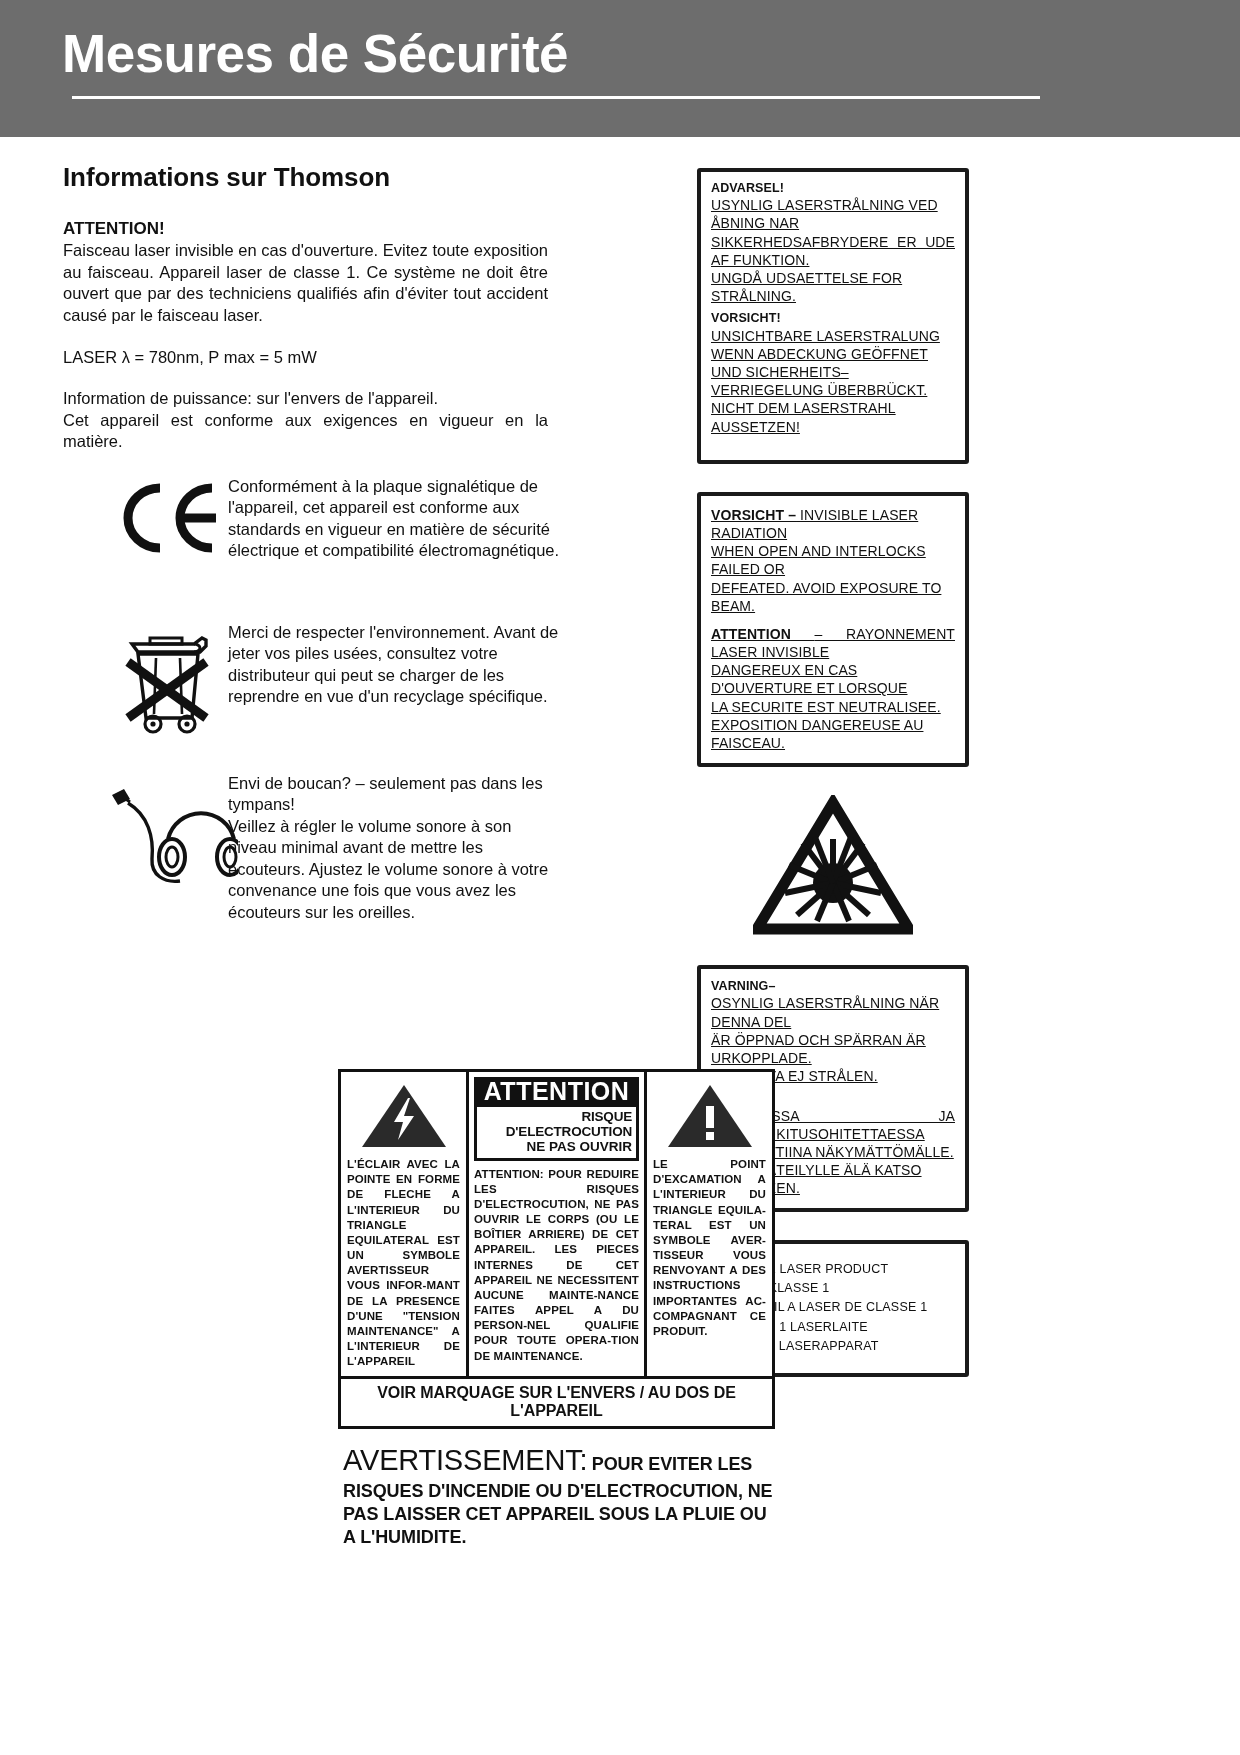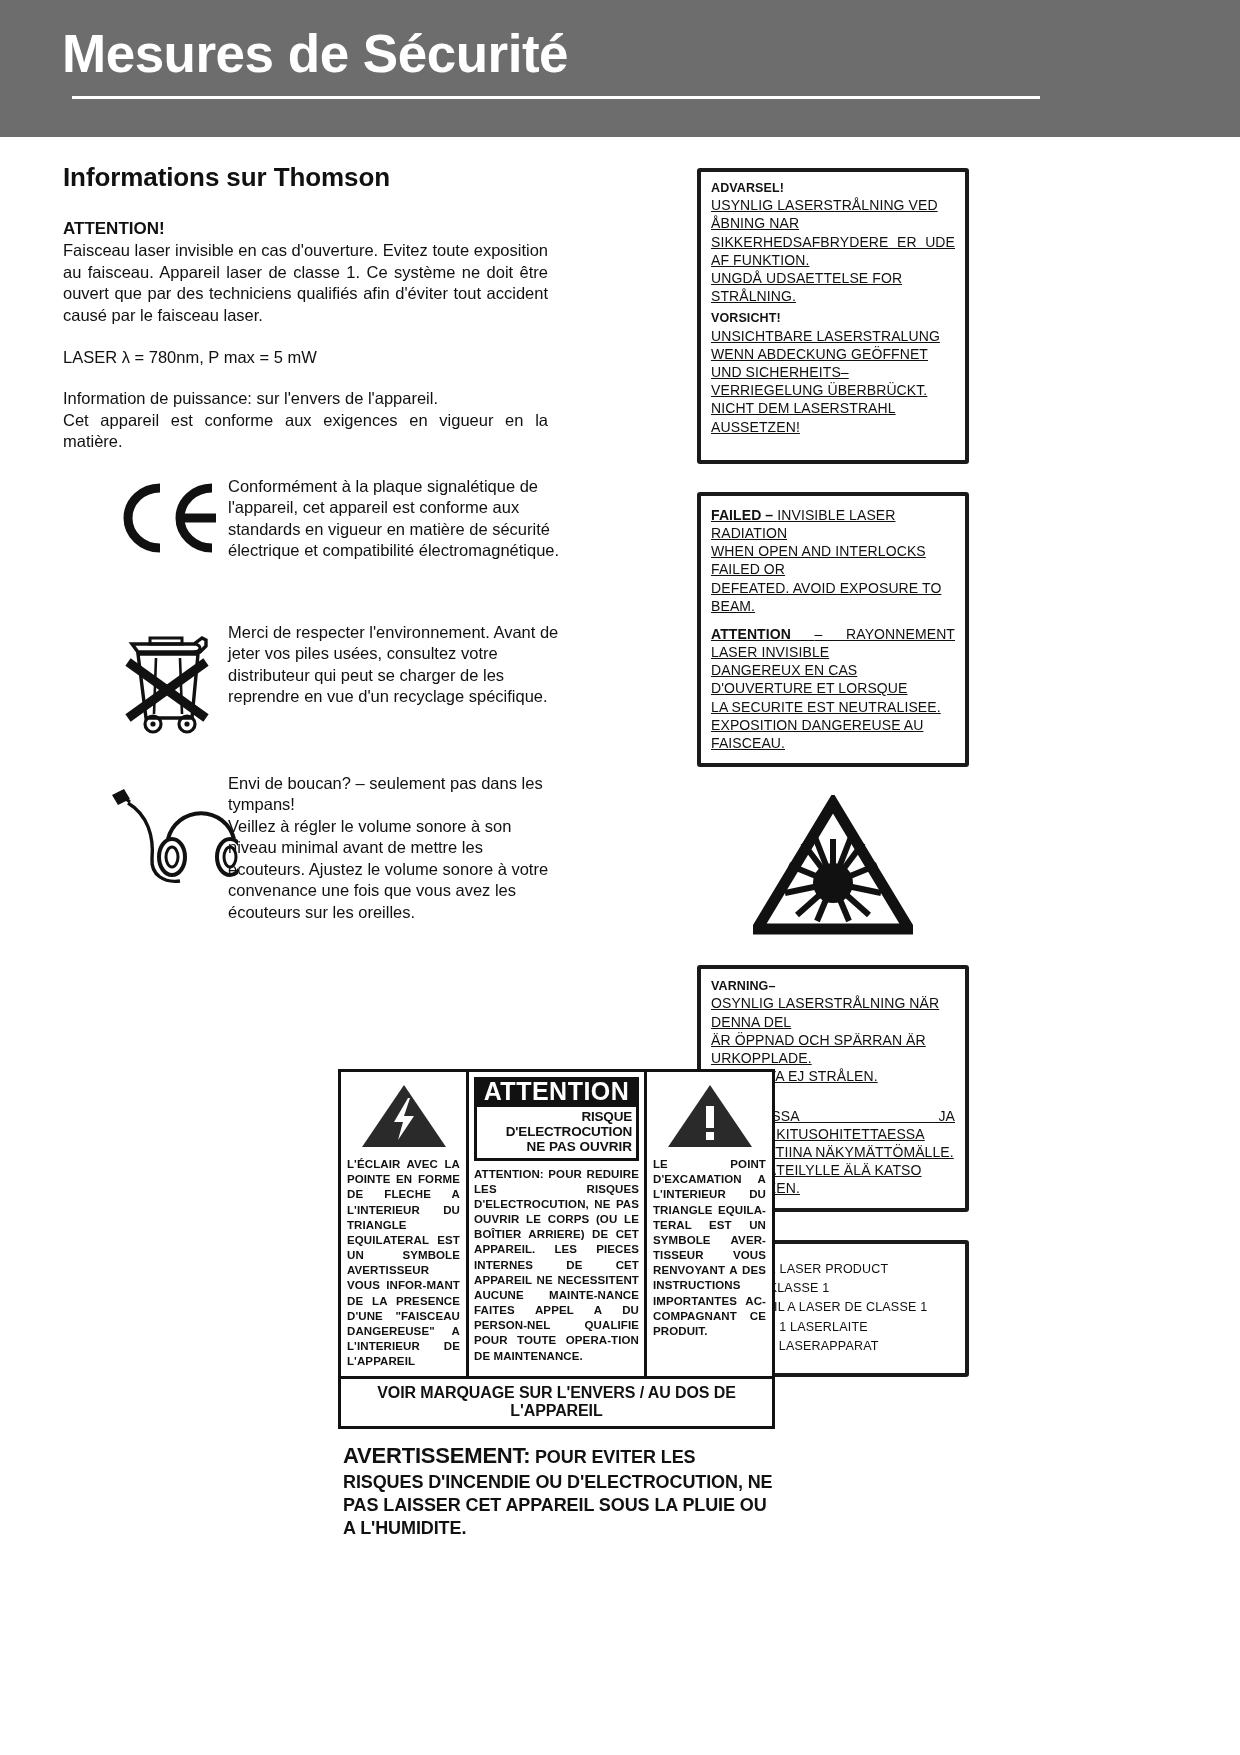--- a/index.html
+++ b/index.html
@@ -220,22 +220,22 @@
     padding: 5px 0 6px 0;
     background: #ffffff;
   }
 
   .avert {
     margin-top: 13px;
     margin-left: 5px;
     line-height: 1.28;
   }
   .avert .big {
-    font-size: 22px;
-    font-weight: bold;
+    font-size: 29px;
+    font-weight: normal;
     letter-spacing: -0.2px;
     text-align: center;
   }
   .avert .rest {
     font-size: 18px;
     font-weight: bold;
     letter-spacing: -0.1px;
   }
 </style>
 </head>
@@ -327,21 +327,21 @@
     <div class="ln">UNGDÅ UDSAETTELSE FOR STRÅLNING.</div>
     <div class="ttl" style="margin-top:5px;">VORSICHT!</div>
     <div class="ln">UNSICHTBARE LASERSTRALUNG</div>
     <div class="ln">WENN ABDECKUNG GEÖFFNET UND SICHERHEITS–</div>
     <div class="ln">VERRIEGELUNG ÜBERBRÜCKT.</div>
     <div class="ln">NICHT DEM LASERSTRAHL AUSSETZEN!</div>
   </div>
 
   <div class="label-box" style="padding-top:10px;padding-bottom:11px;">
     <div class="ln">
-      <span class="inline-bold">FAILED –</span>
+      <span class="inline-bold">VORSICHT –</span>
       <span>INVISIBLE LASER RADIATION</span>
     </div>
     <div class="ln">WHEN OPEN AND INTERLOCKS FAILED OR</div>
     <div class="ln">DEFEATED.  AVOID EXPOSURE TO BEAM.</div>
     <div class="spacer"></div>
     <div class="ln just">
       <span class="inline-bold">ATTENTION</span>
       <span>– RAYONNEMENT  LASER  INVISIBLE</span>
     </div>
     <div class="ln">DANGEREUX EN CAS D'OUVERTURE ET LORSQUE</div>
@@ -398,21 +398,21 @@
 
   <div class="tri-table">
 
     <div class="tri-col c1">
       <div class="tri-sym">
         <svg width="88" height="68" viewBox="0 0 88 68" aria-hidden="true">
           <path d="M44 3 L86 65 L2 65 Z" fill="#2a2a2a"></path>
           <path d="M48 16 L34 40 L43 40 L38 58 L54 34 L44 34 L50 16 Z" fill="#ffffff"></path>
         </svg>
       </div>
-      <div class="tri-body">L'ÉCLAIR AVEC LA POINTE EN FORME DE FLECHE A L'INTERIEUR DU TRIANGLE EQUILATERAL EST UN SYMBOLE AVERTISSEUR VOUS INFOR-MANT DE LA PRESENCE D'UNE "FAISCEAU DANGEREUSE" A L'INTERIEUR DE L'APPAREIL</div>
+      <div class="tri-body">L'ÉCLAIR AVEC LA POINTE EN FORME DE FLECHE A L'INTERIEUR DU TRIANGLE EQUILATERAL EST UN SYMBOLE AVERTISSEUR VOUS INFOR-MANT DE LA PRESENCE D'UNE "TENSION MAINTENANCE" A L'INTERIEUR DE L'APPAREIL</div>
     </div>
 
     <div class="tri-col c2" style="padding:0 0 7px 0;">
       <div style="padding:5px 5px 0 5px;">
         <div class="attention-bar">ATTENTION</div>
         <div class="risque-box">
           <div class="l1">RISQUE D'ELECTROCUTION</div>
           <div>NE PAS OUVRIR</div>
         </div>
         <div class="tri-body">ATTENTION: POUR REDUIRE LES RISQUES D'ELECTROCUTION, NE PAS OUVRIR LE CORPS (OU LE BOÎTIER ARRIERE) DE CET APPAREIL. LES PIECES INTERNES DE CET APPAREIL NE NECESSITENT AUCUNE MAINTE-NANCE FAITES APPEL A DU PERSON-NEL QUALIFIE POUR TOUTE OPERA-TION DE MAINTENANCE.</div>

